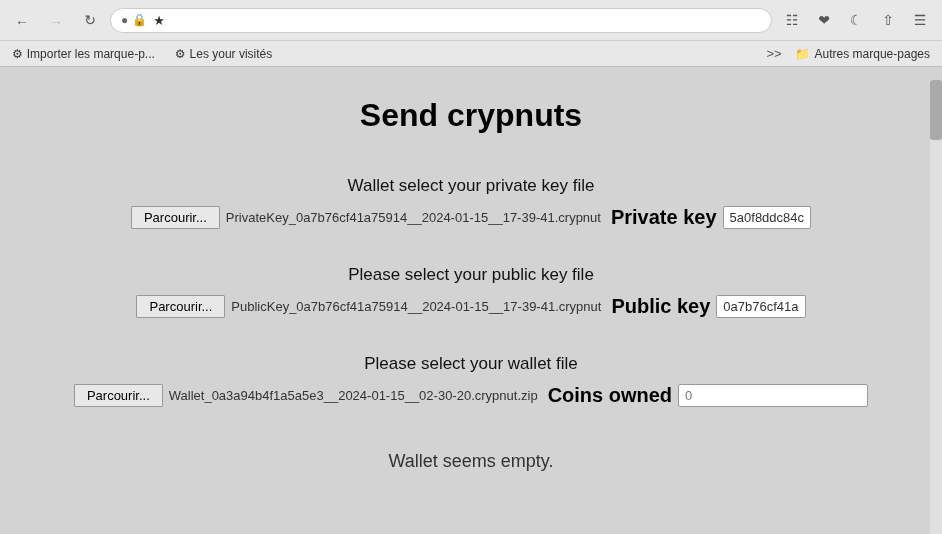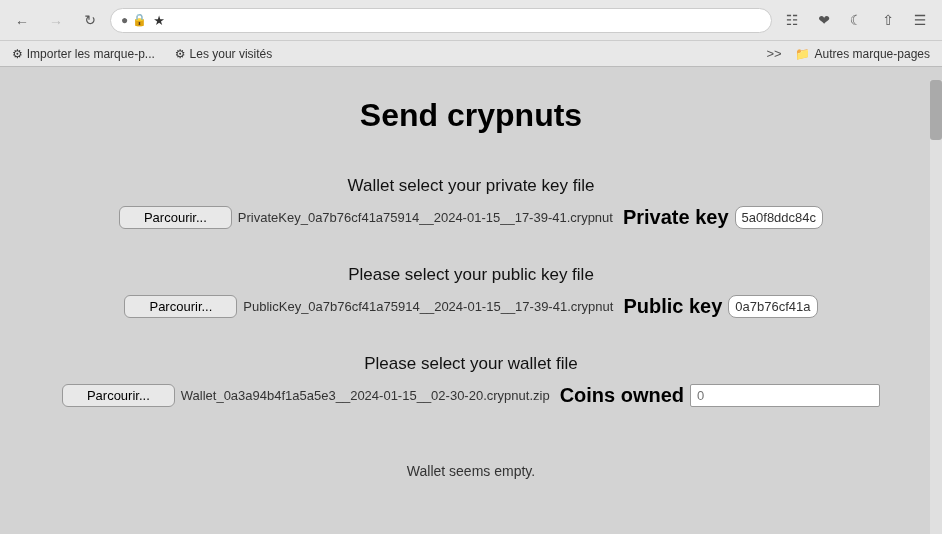--- a/index.html
+++ b/index.html
@@ -158,24 +158,24 @@
 
     .section-row {
       display: flex;
       align-items: center;
       gap: 6px;
       flex-wrap: wrap;
       justify-content: center;
     }
 
     .browse-btn {
-      padding: 3px 24px;
+      padding: 3px 12px;
       font-size: 13px;
       border: 1px solid #999;
-      border-radius: 6px;
+      border-radius: 1px;
       background: #e8e8e8;
       cursor: pointer;
       white-space: nowrap;
     }
 
     .file-name {
       font-size: 13px;
       color: #333;
     }
 
@@ -186,37 +186,37 @@
       margin-left: 4px;
     }
 
     .key-value-box {
       border: 1px solid #999;
       background: white;
       padding: 3px 6px;
       font-size: 13px;
       color: #333;
       min-width: 80px;
-      border-radius: 8px;
+      border-radius: 2px;
     }
 
     .coins-input {
       border: 1px solid #999;
       background: white;
       padding: 3px 6px;
       font-size: 13px;
       color: #999;
       min-width: 80px;
       border-radius: 2px;
     }
 
     .wallet-status {
-      font-size: 14px;
-      color: #333;
-      margin-top: 20px;
+      font-size: 18px;
+      color: #333;
+      margin-top: 8px;
       text-align: center;
     }
 
     
     .scrollbar {
       position: fixed;
       right: 0;
       top: 80px;
       width: 12px;
       height: 454px;

